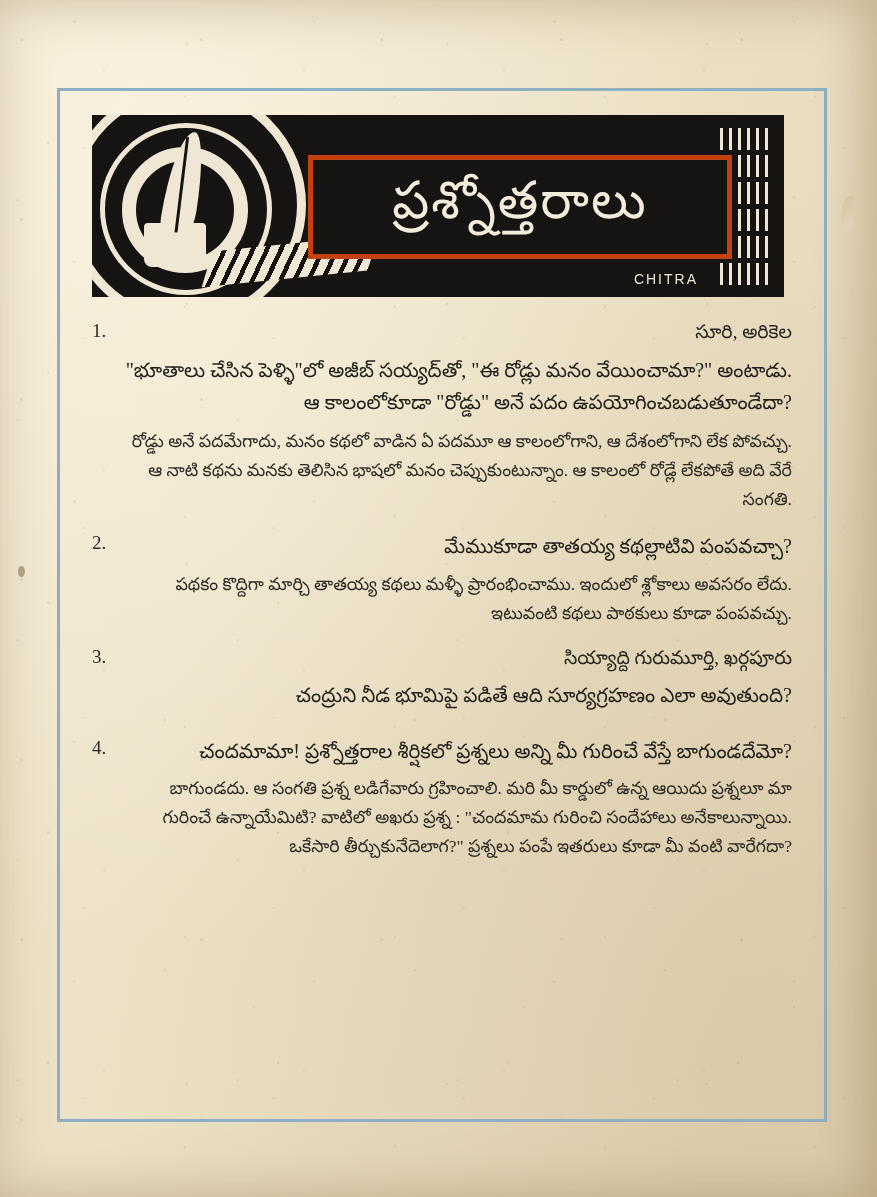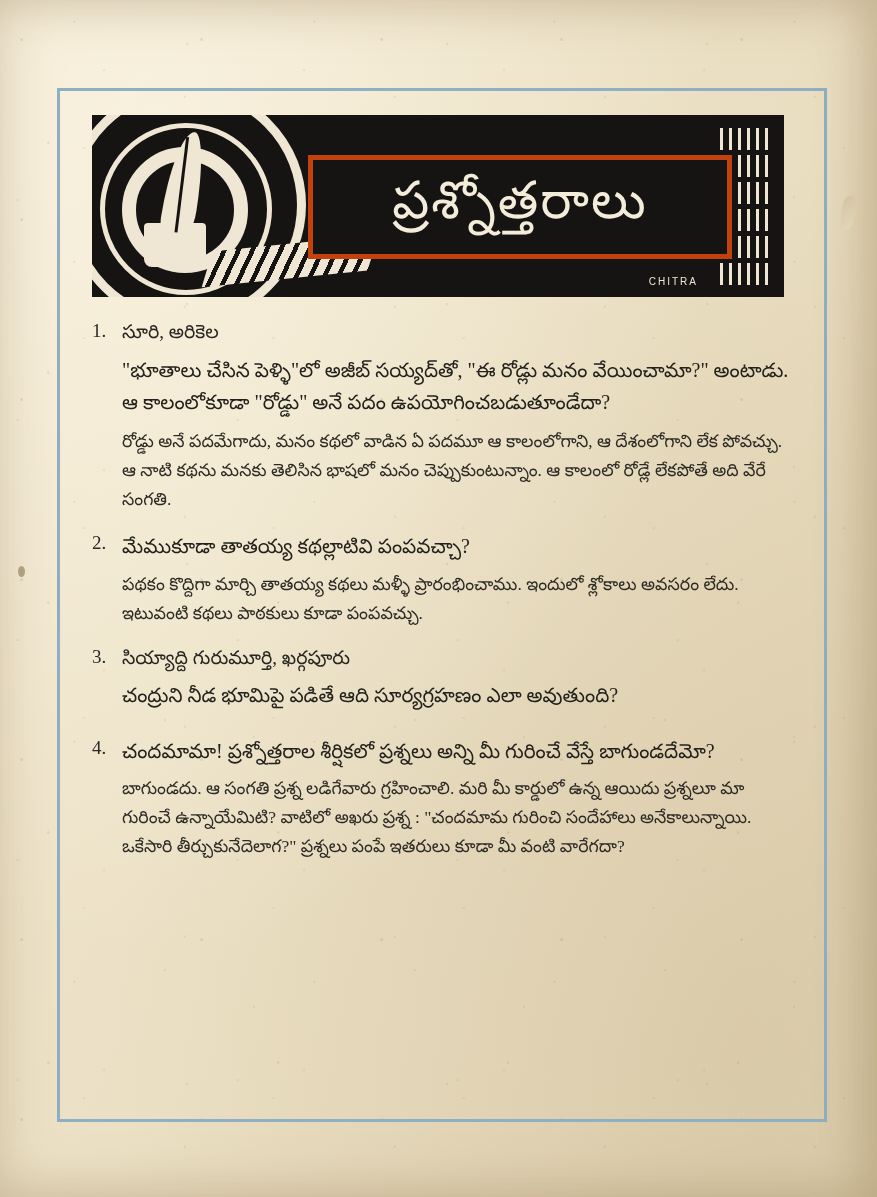--- a/index.html
+++ b/index.html
@@ -184,21 +184,21 @@
     font-size: 52px;
     letter-spacing: 2px;
     font-family: "Liberation Serif", serif;
     white-space: nowrap;
   }
   .mast-credit {
     position: absolute;
     right: 86px;
     bottom: 10px;
     color: #efe7d4;
-    font-size: 10px;
+    font-size: 14px;
     letter-spacing: 2px;
     font-family: "Liberation Sans", sans-serif;
   }
 
   
   .content {
     position: absolute;
     left: 92px;
     top: 318px;
     width: 700px;
@@ -210,20 +210,21 @@
   .qa-num {
     width: 30px;
     flex: 0 0 30px;
     font-size: 19px;
     color: #2a2a28;
     padding-top: 2px;
     font-family: "Liberation Serif", serif;
   }
   .qa-body {
     flex: 1;
+    text-align: right;
   }
   .asker {
     font-size: 19px;
     color: #26251f;
     margin-bottom: 7px;
     line-height: 1.5;
   }
   .question {
     font-size: 20px;
     color: #22211c;

